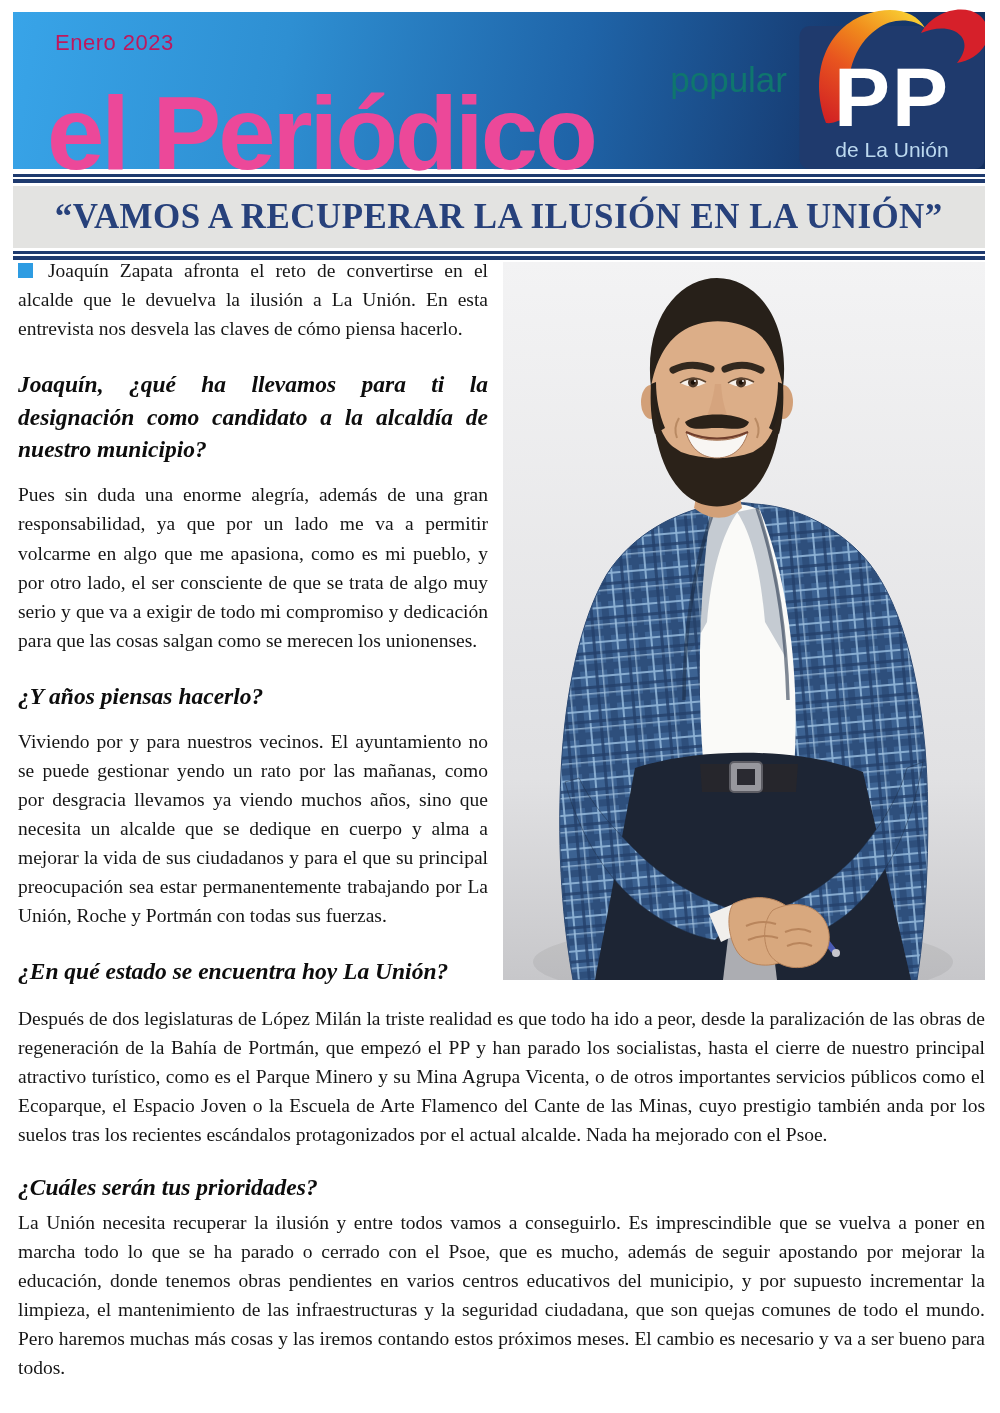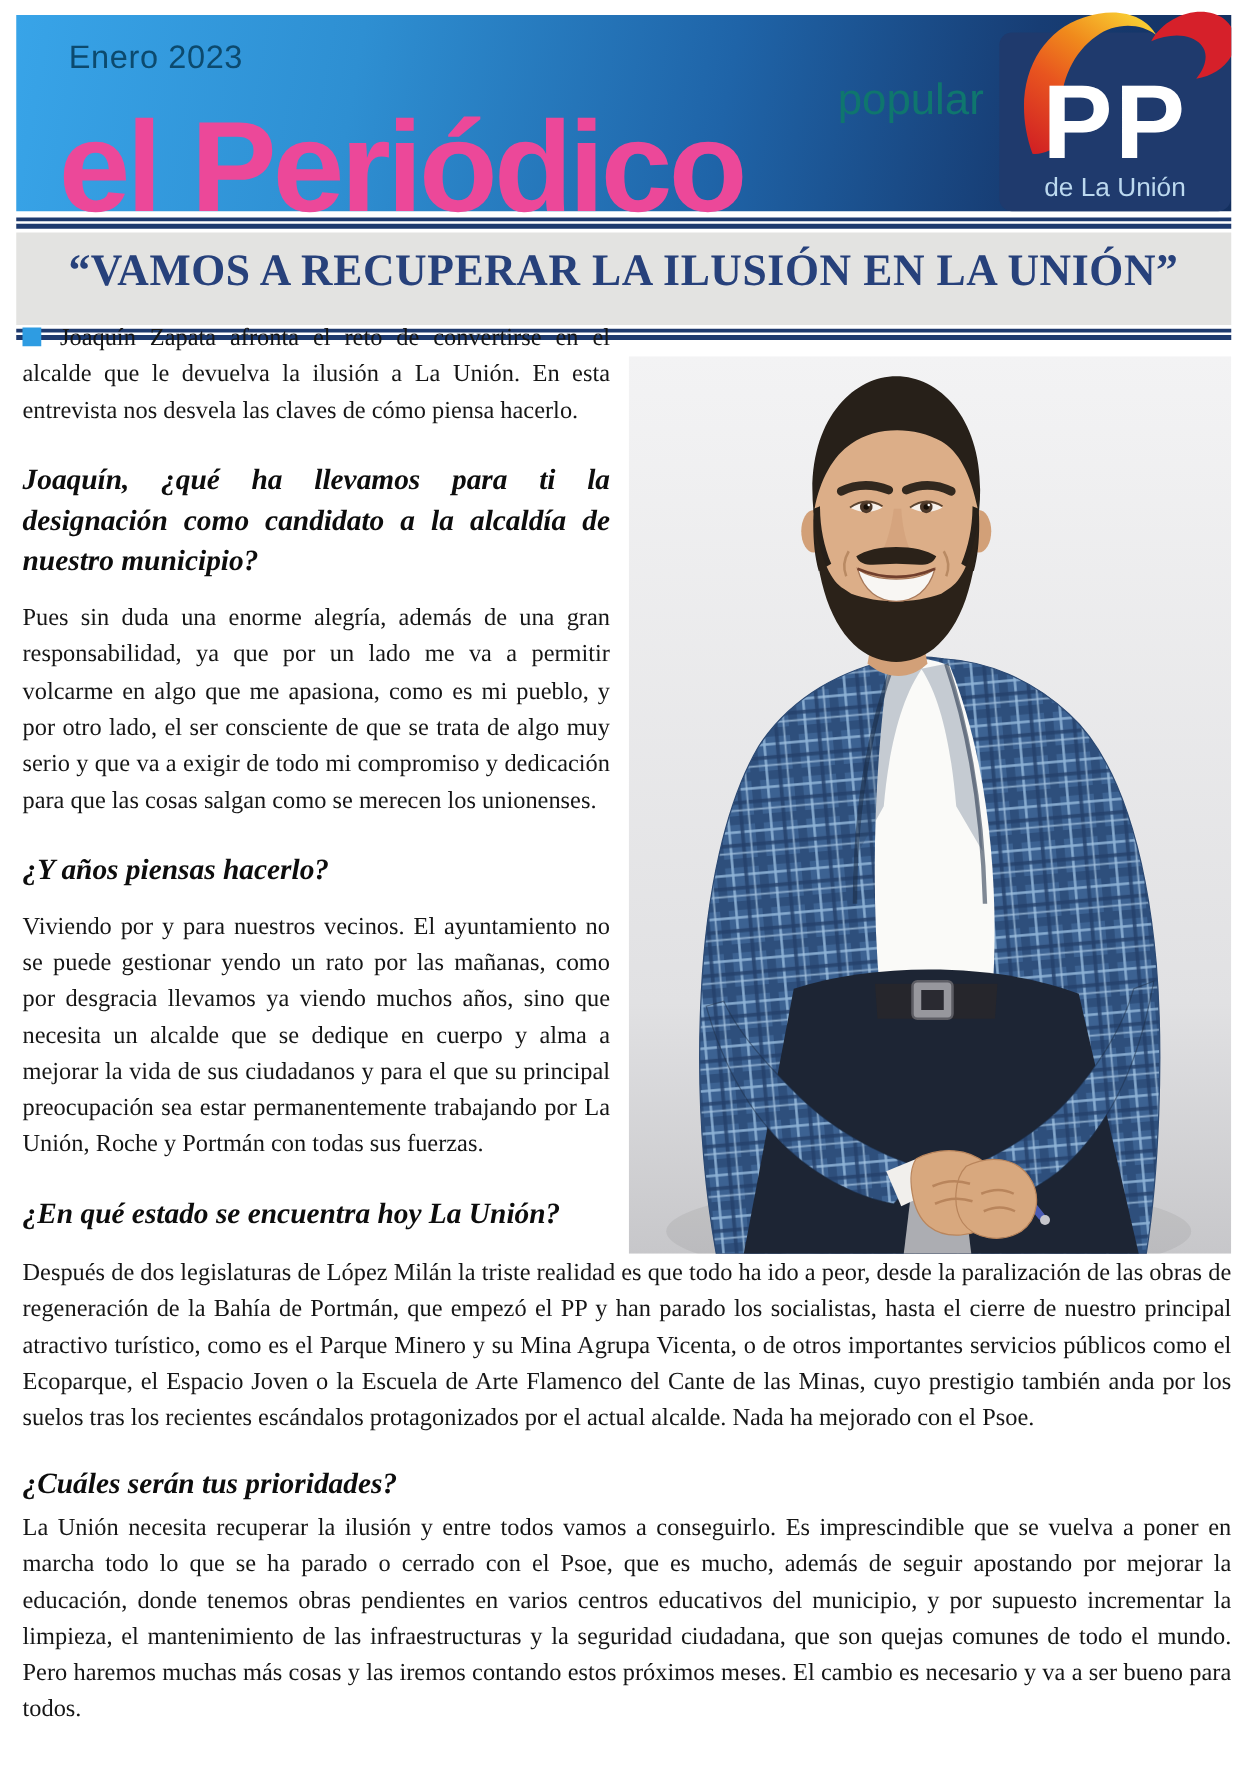--- a/index.html
+++ b/index.html
@@ -4,37 +4,37 @@
 <style>
   html,body{margin:0;padding:0;background:#ffffff;}
   .page{position:relative;width:1000px;height:1413px;background:#ffffff;overflow:hidden;
         font-family:"Liberation Serif",serif;color:#161616;}
 
   
   .masthead{position:absolute;left:13px;top:12px;width:972px;height:157px;}
   .banner{position:absolute;left:0;top:0;right:0;bottom:0;
           background:linear-gradient(100deg,#38a4e8 0%,#2e8fd2 28%,#1f64a8 58%,#173d74 82%,#132f5e 100%);}
   .issue-date{position:absolute;left:42px;top:18px;font-family:"Liberation Sans",sans-serif;
-              font-size:26px;color:#0c4a6e;letter-spacing:.5px;}
+              font-size:22px;color:#be185d;letter-spacing:.5px;}
   .paper-title{position:absolute;left:34px;bottom:-16px;font-family:Liberation Sans, sans-serif;
                font-weight:bold;font-size:103px;line-height:1;color:#ec4899;letter-spacing:-3px;white-space:nowrap;}
   .popular{position:absolute;right:198px;top:48px;font-family:"Liberation Sans",sans-serif;
            font-size:35px;color:#0f766e;}
   .pp-logo{position:absolute;right:0;top:-7px;width:186px;height:165px;}
 
   
   .headline-block{position:absolute;left:13px;top:174px;width:972px;}
   .double-rule{height:2px;border-top:3px solid #1e3a6e;border-bottom:4px solid #1e3a6e;}
-  .headline-bar{background:#e3e3e1;margin:3px 0;padding:9px 4px 23px;text-align:center;}
+  .headline-bar{background:#e3e3e1;margin:3px 0;padding:9px 4px 11px;text-align:center;}
   .headline-text{font-family:"Liberation Serif",serif;font-weight:bold;font-size:36px;
                  color:#27417b;letter-spacing:.5px;display:inline-block;transform:scaleX(.97);
                  transform-origin:center;white-space:nowrap;}
 
   
-  .content-row{position:absolute;left:18px;top:256px;width:967px;display:flex;gap:15px;align-items:flex-end;}
+  .content-row{position:absolute;left:18px;top:256px;width:967px;display:flex;gap:15px;}
   .left-col{flex:0 0 470px;width:470px;}
   .photo-fig{margin:6px 0 0;width:482px;height:718px;}
   .photo-fig svg{display:block;}
 
   p.body{font-size:19.5px;line-height:1.49;text-align:justify;margin:0 0 16px;}
   h2.question{font-family:"Liberation Serif",serif;font-style:italic;font-weight:bold;
               font-size:23.5px;line-height:1.38;color:#0d0d0d;margin:25px 0 15px;text-align:left;}
   .left-col h2.question{text-align:justify;}
   .bullet{display:inline-block;width:15px;height:15px;background:#2e9ce2;margin-right:15px;
           vertical-align:-1px;}

